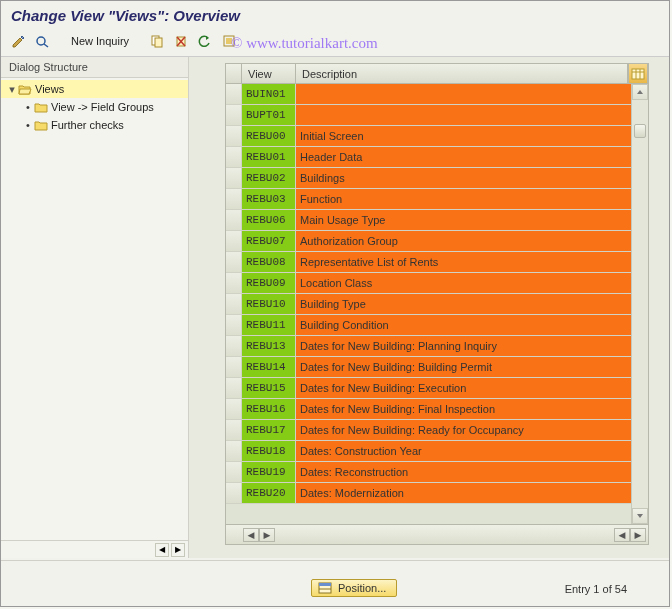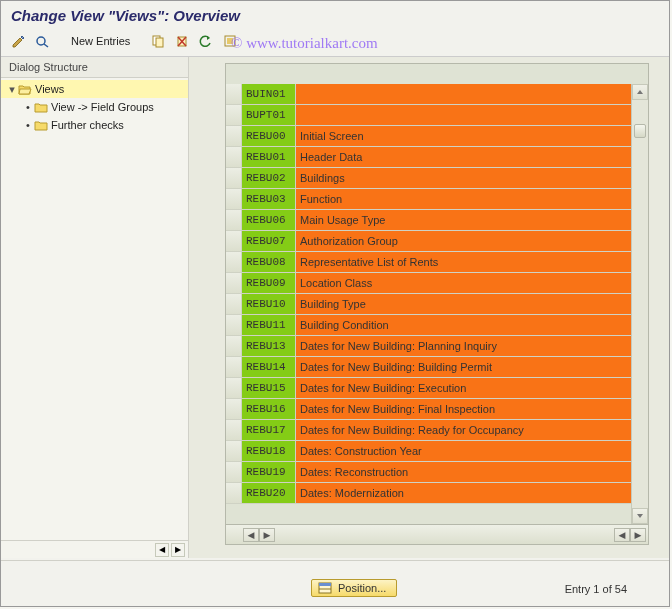--- a/index.html
+++ b/index.html
@@ -69,21 +69,21 @@
           <path d="M10 3 L12 5 L13 4 L11 2 Z" fill="#8aa7d6" stroke="#3a5a8a"></path>
         </svg>
     </span>
     <span class="tb-btn">
       <svg width="16" height="14" viewBox="0 0 16 14">
           <circle cx="6" cy="7" r="4" fill="none" stroke="#2a5a9a" stroke-width="1.5"></circle>
           <line x1="9" y1="10" x2="13" y2="13" stroke="#2a5a9a" stroke-width="1.5"></line>
         </svg>
     </span>
     <span class="sep"></span>
-    <span class="tb-txt">New Entries</span>
+    <span class="tb-txt">New Inquiry</span>
     <span class="sep"></span>
     <span class="tb-btn">
       <svg width="14" height="14" viewBox="0 0 14 14">
           <rect x="2" y="2" width="7" height="9" fill="#fff" stroke="#a88b2e"></rect>
           <rect x="5" y="4" width="7" height="9" fill="#fff3c0" stroke="#a88b2e"></rect>
         </svg>
     </span>
     <span class="tb-btn">
       <svg width="14" height="14" viewBox="0 0 14 14">
           <rect x="3" y="3" width="8" height="9" fill="#fff3c0" stroke="#a88b2e"></rect>
@@ -141,20 +141,33 @@
         </div>
       </div>
       <div class="sidebar-bottom">
         <span class="hbtn" style="width:14px;height:14px;border:1px solid #c6c9ba;display:flex;align-items:center;justify-content:center;font-size:8px;">◀</span>
         <span class="hbtn" style="width:14px;height:14px;border:1px solid #c6c9ba;display:flex;align-items:center;justify-content:center;font-size:8px;">▶</span>
       </div>
     </div>
 
     <div class="main">
       <div class="grid-wrap">
+        <div class="grid-head">
+          <div class="gh sel"></div>
+          <div class="gh view">View</div>
+          <div class="gh desc">Description</div>
+          <div class="gh cfg">
+            <svg width="14" height="12" viewBox="0 0 14 12">
+                <rect x="1" y="1" width="12" height="10" fill="#fff6cf" stroke="#b89b2e"></rect>
+                <line x1="1" y1="4" x2="13" y2="4" stroke="#b89b2e"></line>
+                <line x1="5" y1="1" x2="5" y2="11" stroke="#b89b2e"></line>
+                <line x1="9" y1="1" x2="9" y2="11" stroke="#b89b2e"></line>
+              </svg>
+          </div>
+        </div>
         <div class="grid-body" id="grid-body">
             <div class="grow">
               <div class="gc sel"></div>
               <div class="gc view">BUIN01</div>
               <div class="gc desc"></div>
             </div>
             <div class="grow">
               <div class="gc sel"></div>
               <div class="gc view">BUPT01</div>
               <div class="gc desc"></div>

